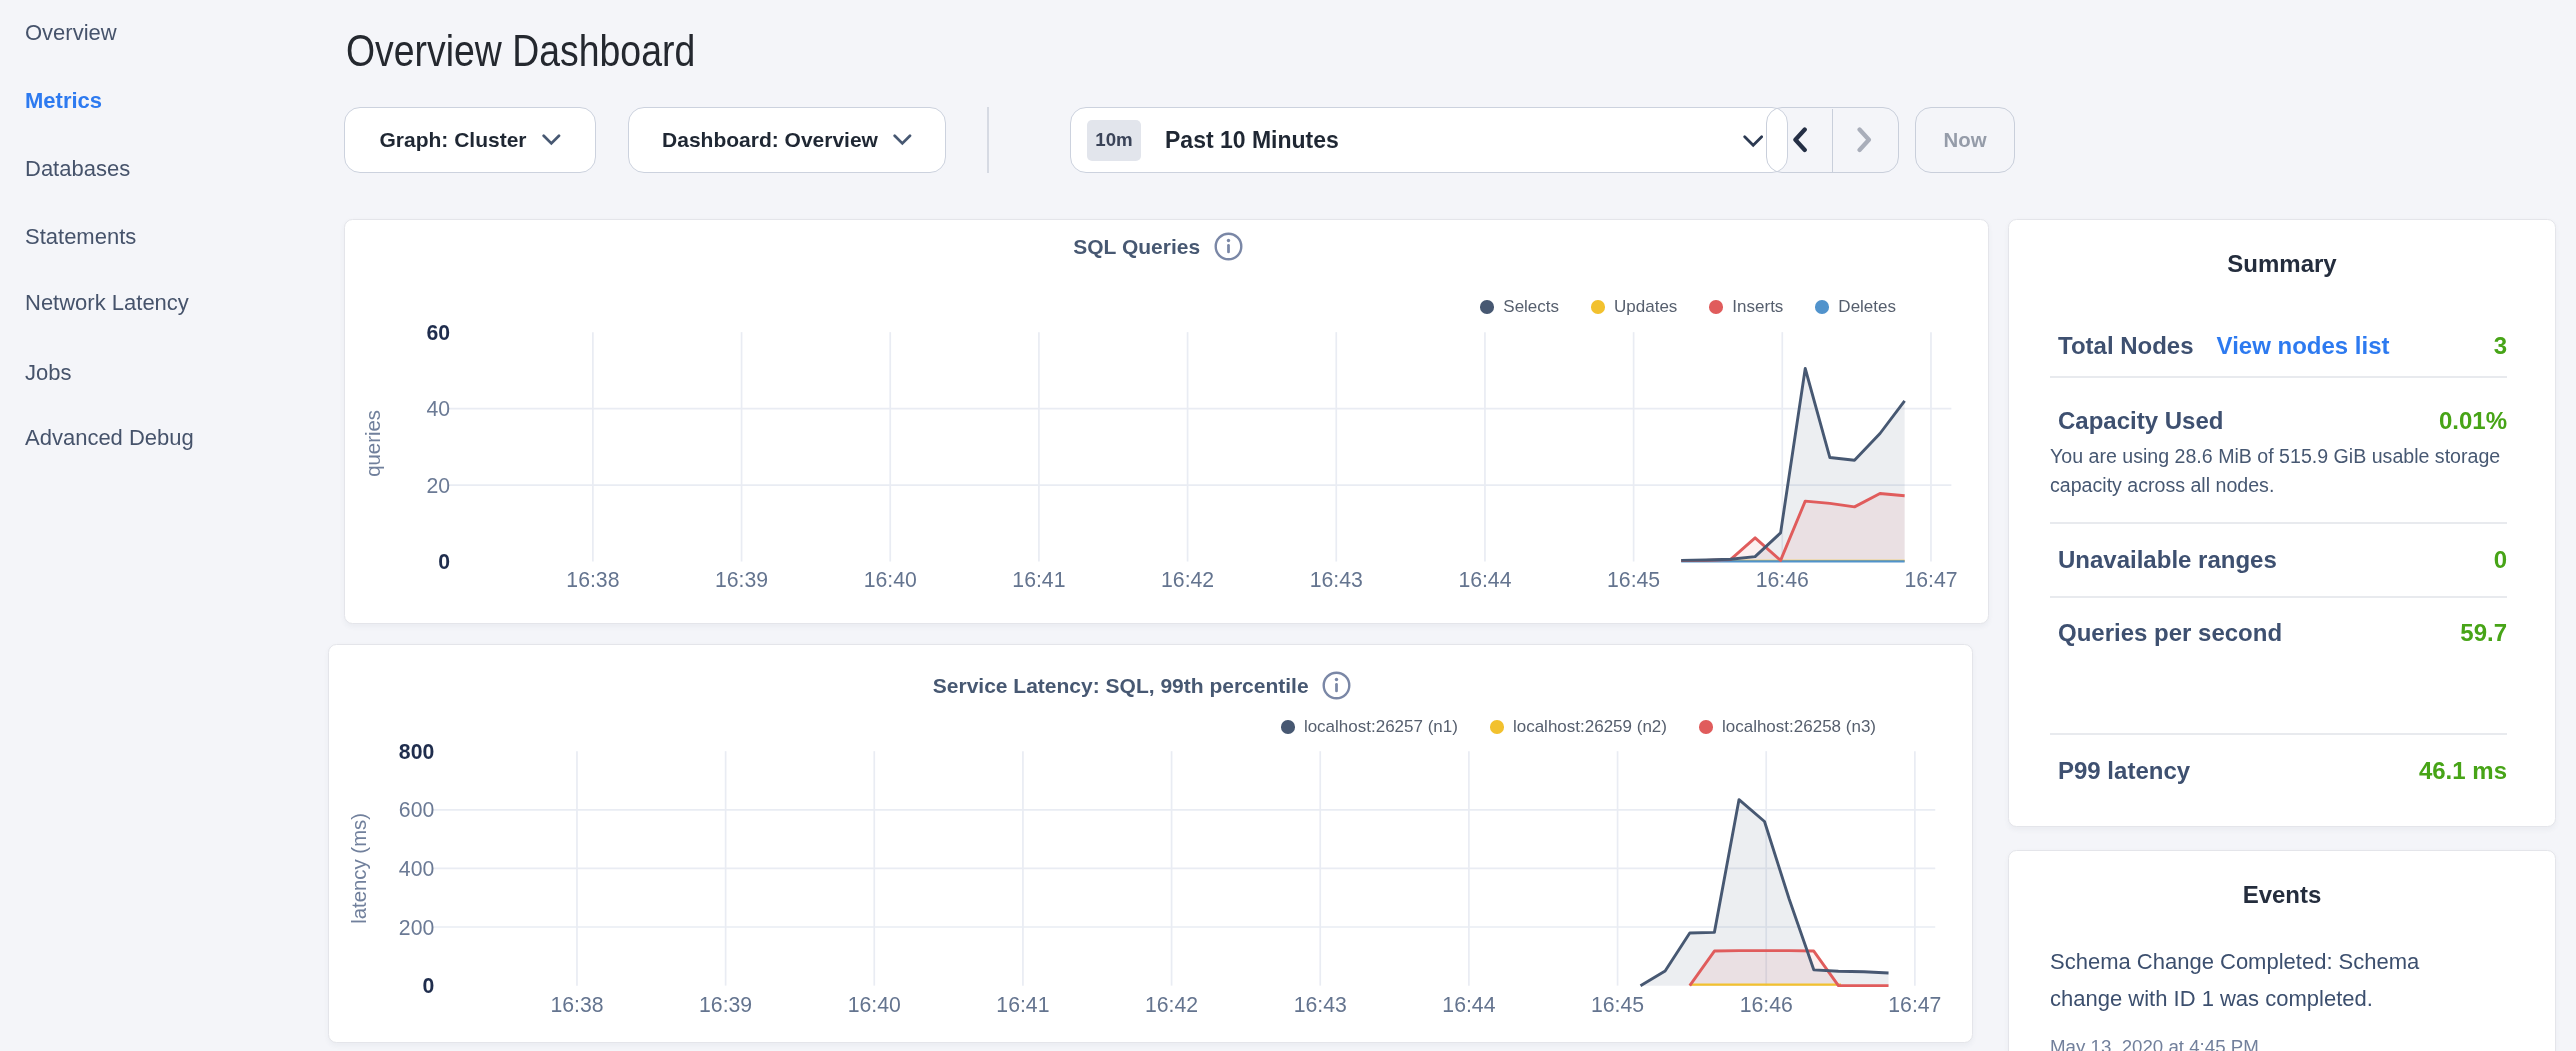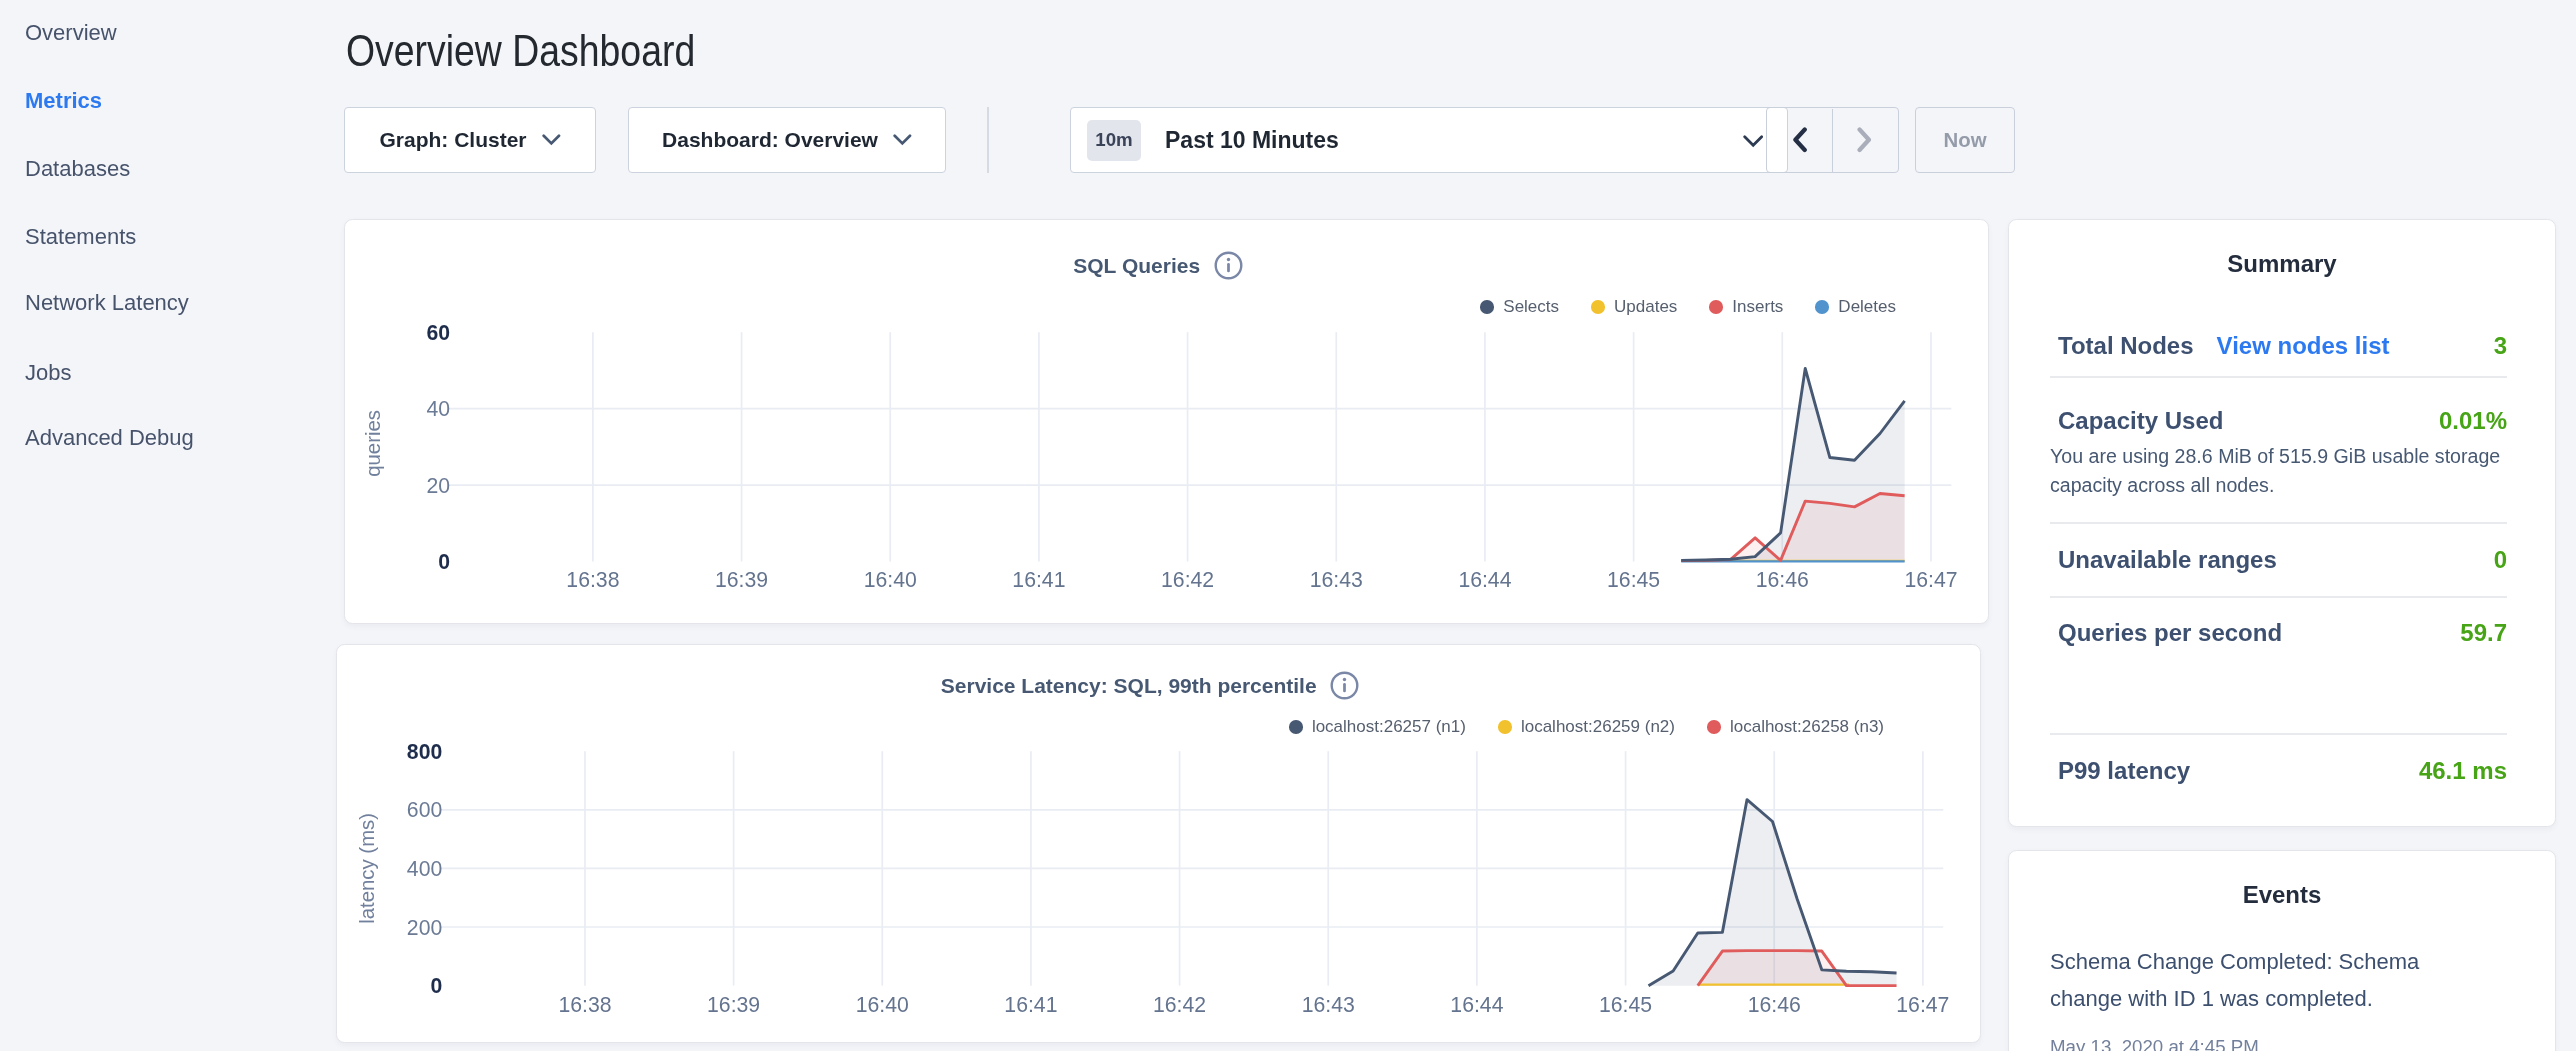--- a/index.html
+++ b/index.html
@@ -8,21 +8,21 @@
   .abs { position:absolute; }
   .card { position:absolute; background:#fff; border:1.7px solid #e4e5ea; border-radius:8.5px;
           box-shadow:0 2.6px 5.1px rgba(60,70,90,0.05); }
   
   .nav { position:absolute; left:25px; font-size:22px; line-height:25.5px; color:#46536b; }
   .nav.active { color:#2d7af0; font-weight:bold; }
   
   .pagetitle { position:absolute; left:346px; top:25.5px; font-size:44px; color:#24282f; transform:scaleX(0.85); transform-origin:left center; white-space:nowrap; }
   
   .ctl { position:absolute; top:107px; height:66px; background:#fff; border:1.7px solid #ccd2de;
-         border-radius:4px; display:flex; align-items:center; justify-content:center;
+         border-radius:16px; display:flex; align-items:center; justify-content:center;
          font-size:21px; font-weight:bold; color:#1f2733; }
   .ghost { background:transparent; border-color:#c9cfdb; }
   .chev { margin-left:15.3px; }
   
   .ctitle { position:absolute; left:0; width:100%; display:flex; align-items:center; justify-content:center;
             font-size:21px; font-weight:bold; color:#475872; }
   .legend { position:absolute; display:flex; align-items:center; font-size:17px; color:#565f6e; }
   .dot { width:13.6px; height:13.6px; border-radius:50%; display:inline-block; margin-right:9.4px; }
   .ltxt { margin-right:32px; }
   
@@ -70,21 +70,21 @@
       <path d="M15 3 L4 15 L15 27" fill="none" stroke="#242f45" stroke-width="5" stroke-linecap="round" stroke-linejoin="round"></path>
     </svg>
   <div style="width:1.7px; height:63px; background:#c9cfdb; margin:0 24px;"></div>
   <svg width="15.3" height="25.5" viewBox="0 0 18 30">
       <path d="M3 3 L14 15 L3 27" fill="none" stroke="#a9aeba" stroke-width="5" stroke-linecap="round" stroke-linejoin="round"></path>
     </svg>
 </div>
 <div class="ctl ghost" style="left:1915px; width:100px; color:#959ca9; font-size:20.4px;">Now</div>
 
 <div class="card" id="card1" style="left:344px; top:219px; width:1645px; height:405px;">
-  <div class="ctitle" style="top:31px; padding-right:17px;">SQL Queries
+  <div class="ctitle" style="top:12px; padding-right:17px;">SQL Queries
     <svg style="margin-left:13.6px;" width="29" height="29" viewBox="0 0 34 34">
         <circle cx="17" cy="17" r="15" fill="none" stroke="#7a87a6" stroke-width="2.8"></circle>
         <circle cx="17" cy="10" r="2" fill="#7a87a6"></circle>
         <rect x="15.4" y="14" width="3.2" height="11" rx="1.6" fill="#7a87a6"></rect>
       </svg>
   </div>
   <div class="legend" style="top:77px; right:92px;">
     <span class="dot" style="background:#475872;"></span>
       <span class="ltxt">Selects</span>
     <span class="dot" style="background:#f2c12e;"></span>
@@ -134,21 +134,21 @@
         <text x="991" y="432">16:42</text>
         <text x="1166" y="432">16:43</text>
       <text x="1341" y="432">16:44</text>
         <text x="1516" y="432">16:45</text>
         <text x="1691" y="432">16:46</text>
       <text x="1866" y="432">16:47</text>
     </g>
     <text x="41" y="263" font-family="Liberation Sans, sans-serif" font-size="24" fill="#71809c" text-anchor="middle" transform="rotate(-90 41 263)">queries</text>
   </svg>
 </div>
-<div class="card" id="card2" style="left:336px; top:644px; width:1645px; height:399px;">
+<div class="card" id="card2" style="left:328px; top:644px; width:1645px; height:399px;">
   <div class="ctitle" style="top:26px; padding-right:17px;">Service Latency: SQL, 99th percentile
     <svg style="margin-left:13.6px;" width="29" height="29" viewBox="0 0 34 34">
         <circle cx="17" cy="17" r="15" fill="none" stroke="#7a87a6" stroke-width="2.8"></circle>
         <circle cx="17" cy="10" r="2" fill="#7a87a6"></circle>
         <rect x="15.4" y="14" width="3.2" height="11" rx="1.6" fill="#7a87a6"></rect>
       </svg>
   </div>
   <div class="legend" style="top:72px; right:96px;">
     <span class="dot" style="background:#475872;"></span>
       <span class="ltxt">localhost:26257 (n1)</span>

